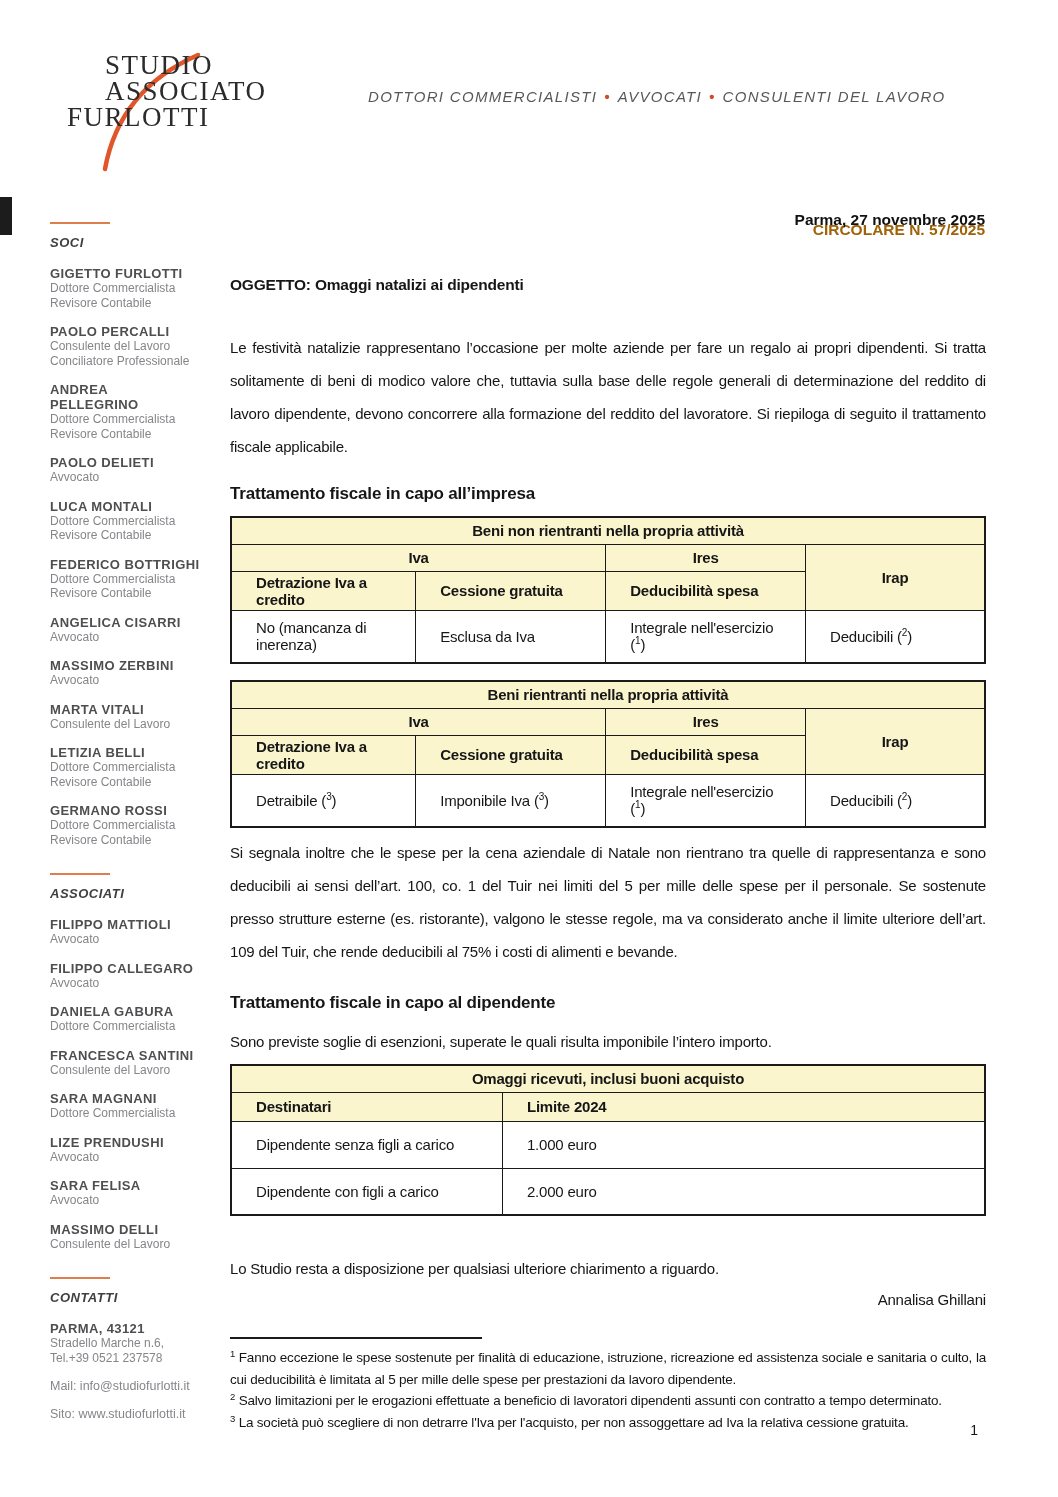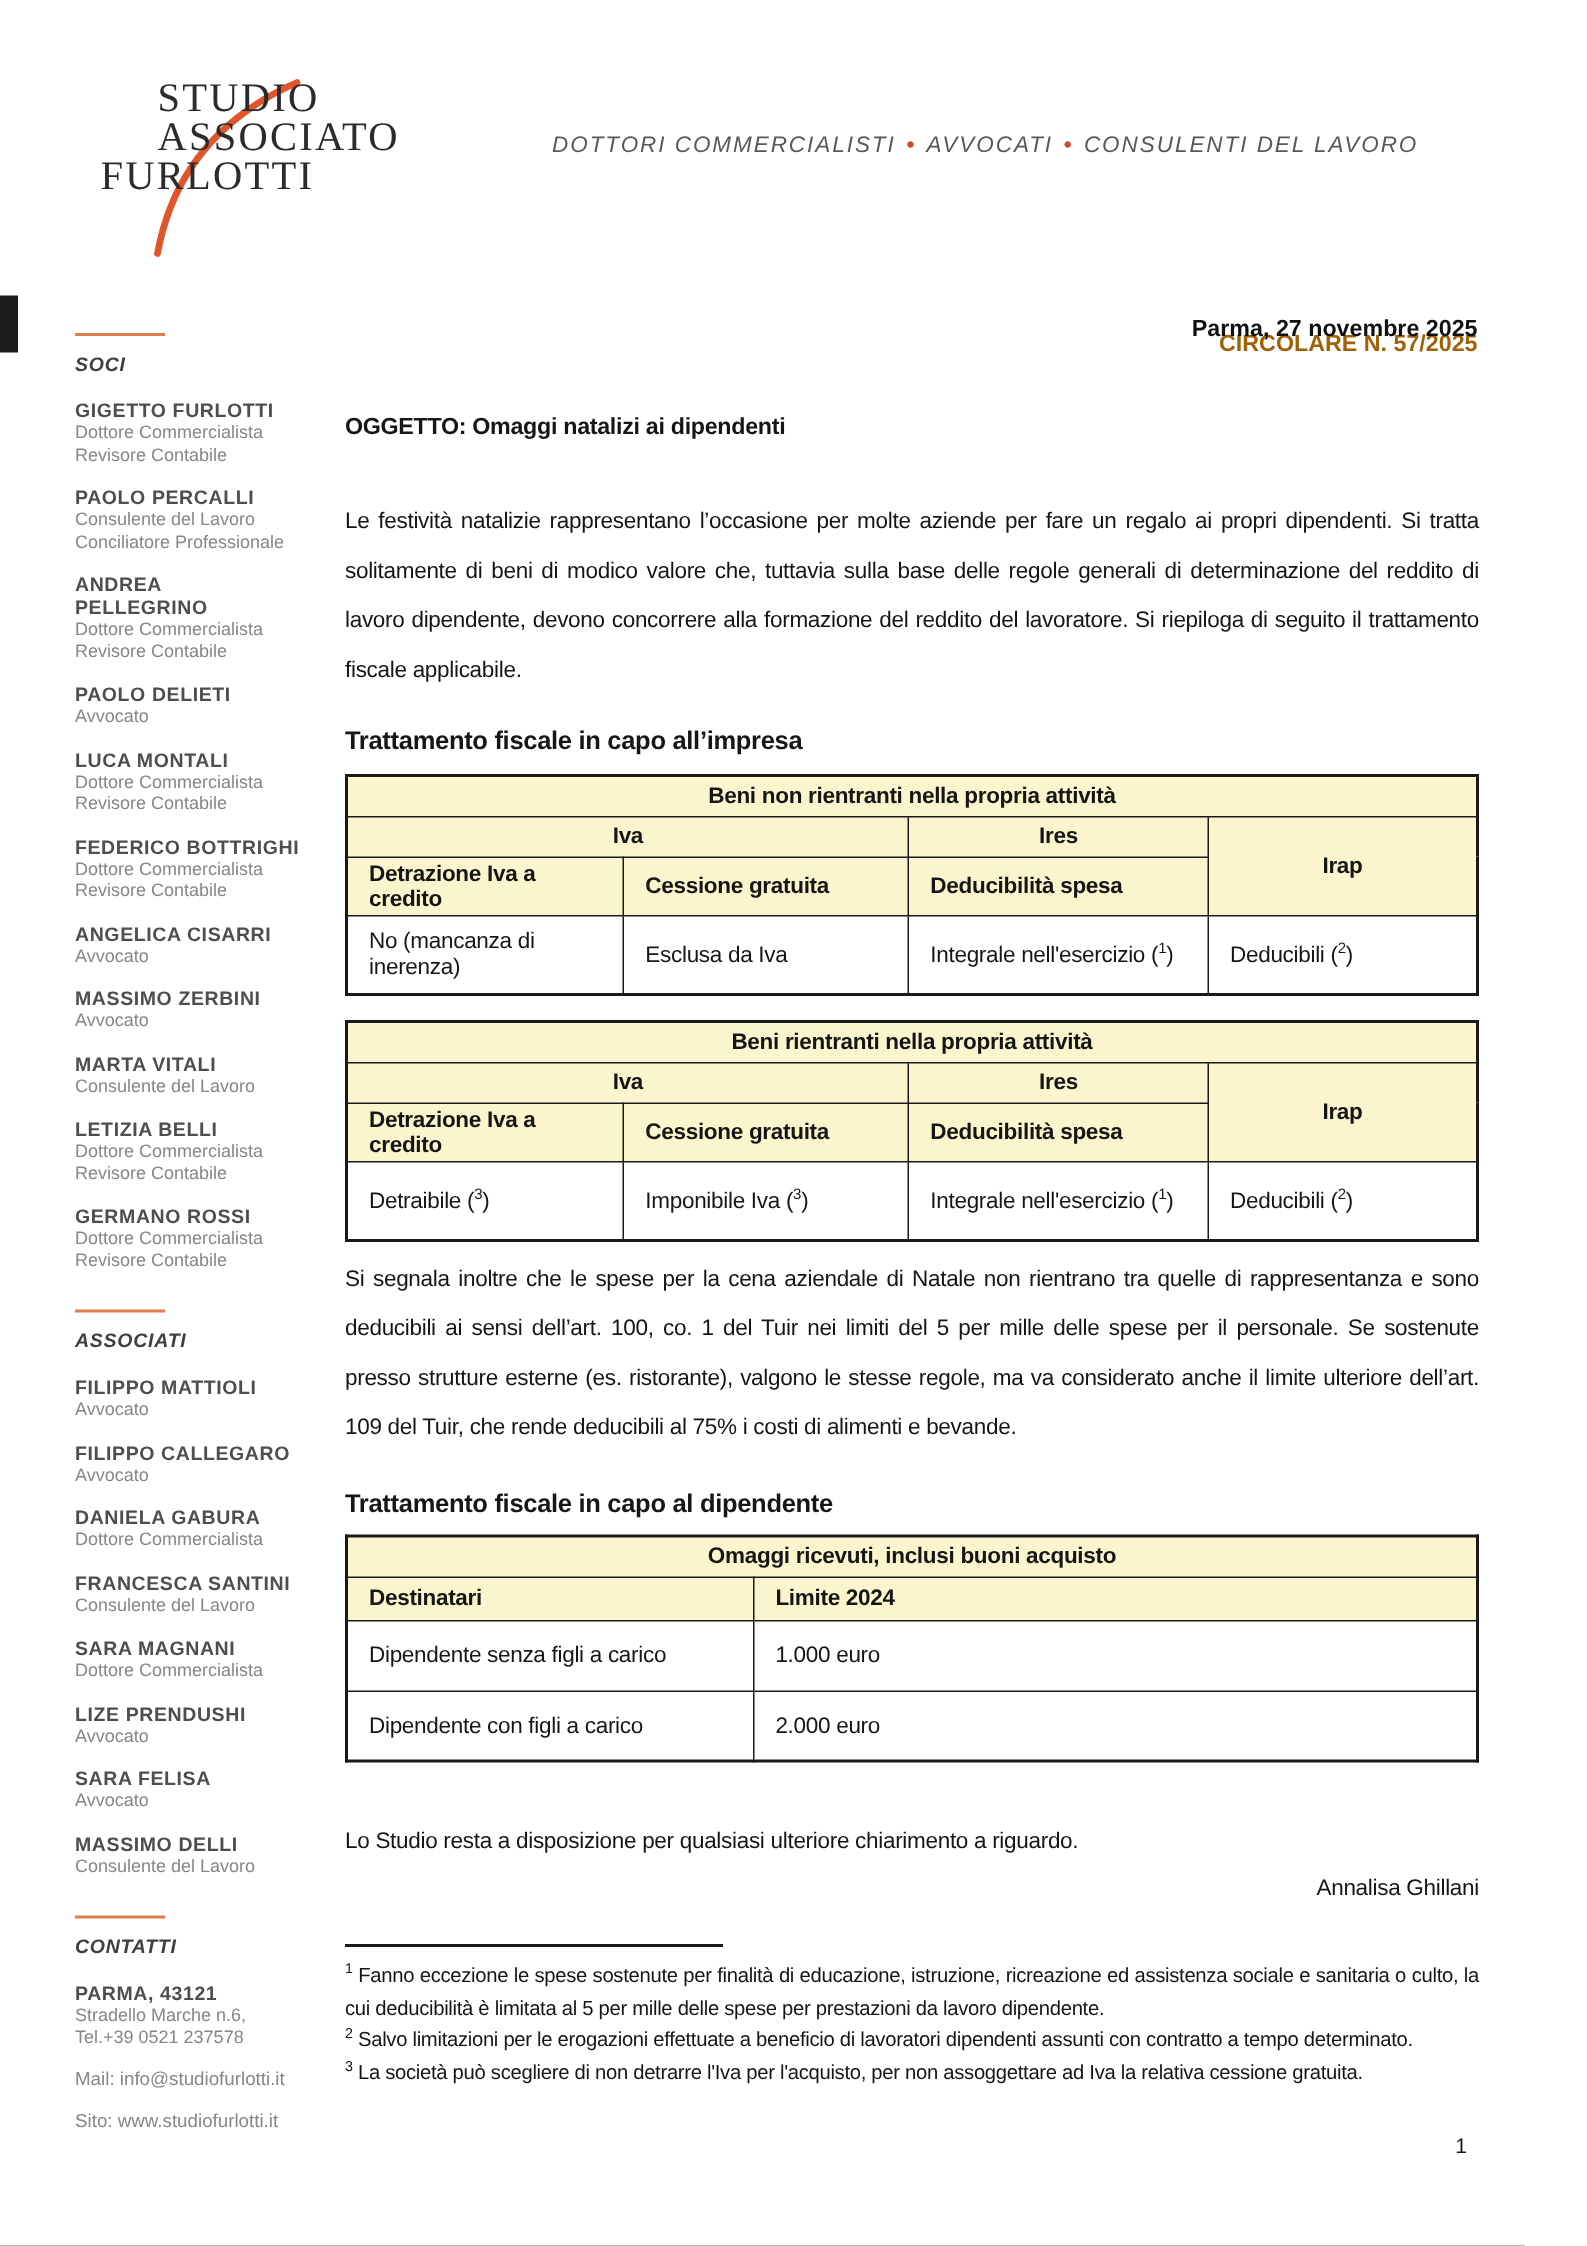--- a/index.html
+++ b/index.html
@@ -36,21 +36,21 @@
   .side-mail, .side-site { font-size:12.5px; color:#85868a; margin-top:14px; }
 
   
   .main { position:absolute; left:230px; top:276px; width:756px; }
   .subject { font-size:15.5px; font-weight:700; letter-spacing:-0.2px; }
   .para { font-size:15px; line-height:33px; text-align:justify; letter-spacing:-0.2px; color:#151515; }
   .para1 { margin-top:37px; }
   .h-sec { font-size:17px; font-weight:700; letter-spacing:-0.2px; }
   .h1a { margin-top:21px; }
   .tbl { width:100%; border-collapse:collapse; border:2px solid #1a1a1a; table-layout:fixed; }
-  .tbl td { border:1.5px solid #1a1a1a; font-size:15px; letter-spacing:-0.2px; padding:2px 14px; background:#ffffff; }
+  .tbl td { border:1.5px solid #1a1a1a; font-size:15px; letter-spacing:-0.2px; padding:2px 24px; background:#ffffff; }
   .tbl .yellow { background:#fbf5cd; }
   .tbl .ttl { text-align:center; font-weight:700; height:27px; }
   .tbl .grp { text-align:center; font-weight:700; height:27px; }
   .tbl .colh { font-weight:700; height:30px; vertical-align:middle; }
   .tbl .irap { text-align:center; font-weight:700; vertical-align:middle; }
   .tbl .datac { height:53px; vertical-align:middle; }
   .t1 { margin-top:12px; }
   .t2 { margin-top:16px; }
   sup { font-size:10px; line-height:0; }
   .para2 { margin-top:8px; }
@@ -293,20 +293,21 @@
         <td class="datac"><span>Imponibile Iva (</span><sup>3</sup><span>)</span></td>
         <td class="datac"><span>Integrale nell'esercizio (</span><sup>1</sup><span>)</span></td>
         <td class="datac"><span>Deducibili (</span><sup>2</sup><span>)</span></td>
       </tr>
     </tbody>
       </table>
 
     <p class="para para2">Si segnala inoltre che le spese per la cena aziendale di Natale non rientrano tra quelle di rappresentanza e sono deducibili ai sensi dell’art. 100, co. 1 del Tuir nei limiti del 5 per mille delle spese per il personale. Se sostenute presso strutture esterne (es. ristorante), valgono le stesse regole, ma va considerato anche il limite ulteriore dell’art. 109 del Tuir, che rende deducibili al 75% i costi di alimenti e bevande.</p>
 
     <div class="h-sec h2a">Trattamento fiscale in capo al dipendente</div>
+    <p class="para para3">Sono previste soglie di esenzioni, superate le quali risulta imponibile l’intero importo.</p>
 
     <table class="tbl t3">
       <colgroup>
           <col style="width:36%">
           <col style="width:64%">
         </colgroup>
       <tbody>
           <tr>
             <td class="yellow ttl" colspan="2">Omaggi ricevuti, inclusi buoni acquisto</td>
           </tr>

